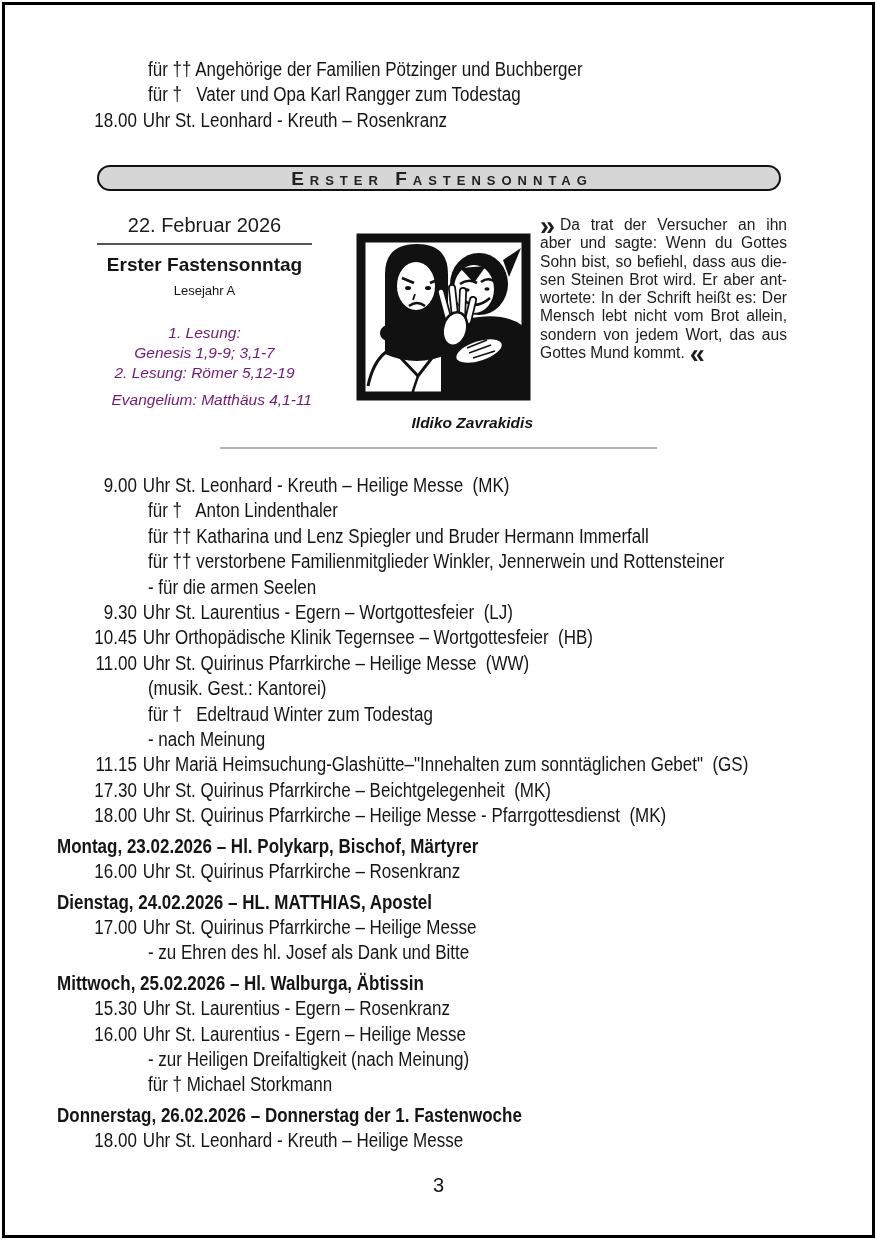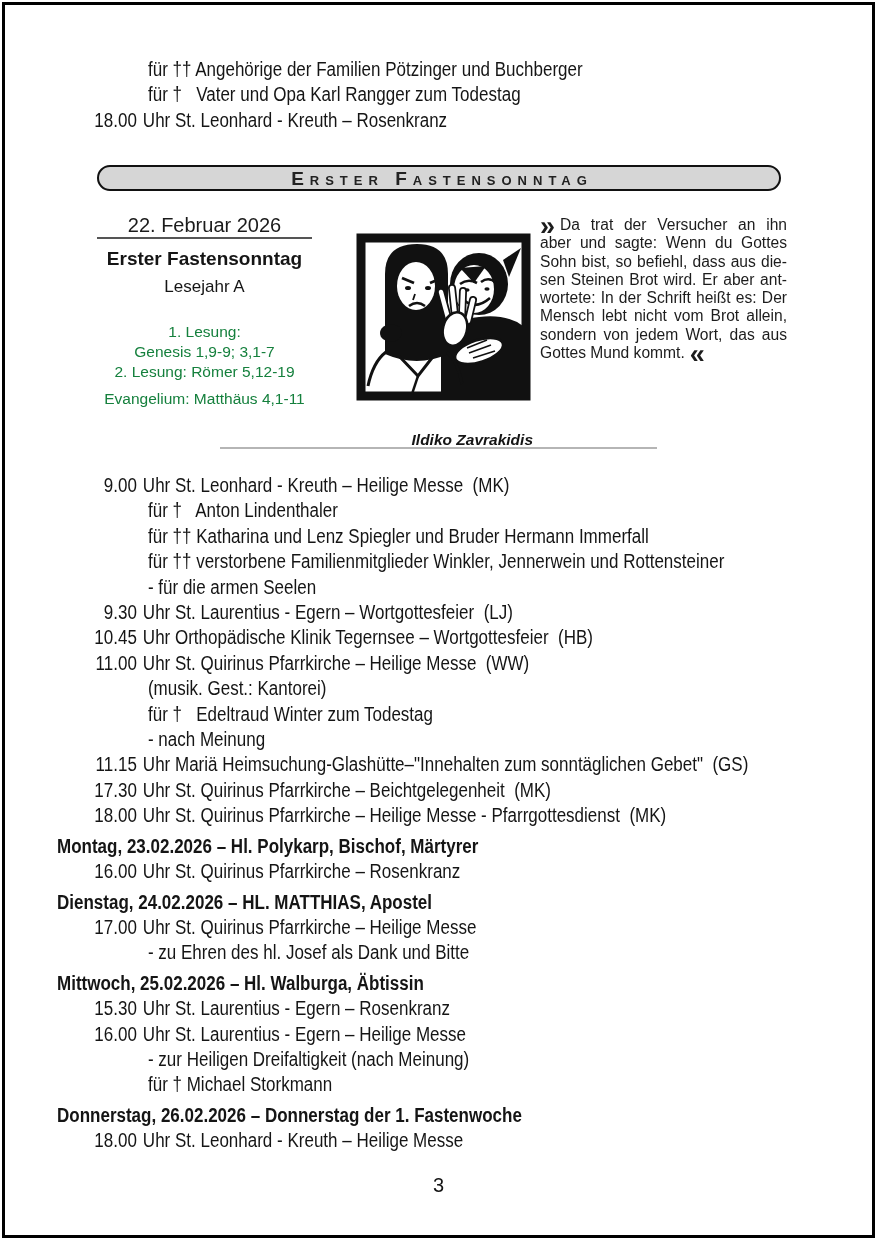--- a/index.html
+++ b/index.html
@@ -25,30 +25,30 @@
     background:#d6d6d6;border:2px solid #111;border-radius:15px;
     box-sizing:border-box;display:flex;align-items:center;justify-content:center;
   }
   .banner-label{
     font-variant:small-caps;font-weight:bold;font-size:19px;letter-spacing:6px;
     color:#222;line-height:1;padding-left:6px;
   }
 
   .info-row{position:absolute;left:97px;top:214px;width:740px;height:245px;}
   .col-left{position:absolute;left:0;top:0;width:215px;text-align:center;}
-  .sun-date{font-size:20px;border-bottom:2px solid #555;color:#1b1b1b;}
+  .sun-date{font-size:20px;padding-bottom:6px;border-bottom:2px solid #555;color:#1b1b1b;}
   .sun-title{font-weight:bold;font-size:19px;margin-top:9px;}
-  .sun-year{font-size:17px;margin-top:7px;}
-  .readings{font-size:15.5px;line-height:20px;color:#15803d;}
+  .sun-year{font-size:13px;margin-top:7px;}
+  .readings{font-style:italic;font-size:15.5px;line-height:20px;color:#701a75;}
   .r1{margin-top:25px;}
   .r3{}
-  .r4{margin-top:7px;}
+  .r4{margin-top:7px;text-align:right;}
 
   .col-img{position:absolute;left:258px;top:18px;width:180px;}
-  .img-caption{font-weight:bold;font-style:italic;font-size:15.5px;text-align:right;margin-top:25px;padding-right:2px;}
+  .img-caption{font-weight:bold;font-style:italic;font-size:15.5px;text-align:right;margin-top:8px;padding-right:2px;}
 
   .col-quote{
     position:absolute;left:443px;top:2px;width:247px;
     font-size:15.6px;line-height:18.3px;text-align:justify;color:#1c1c1c;
     -webkit-hyphens:manual;hyphens:manual;
   }
   .qmark{font-weight:bold;font-size:27px;line-height:0;}
   .q-open{vertical-align:-5px;margin-right:7px;letter-spacing:-2px;}
   .q-close{vertical-align:-5px;margin-left:5px;letter-spacing:-2px;}
 

